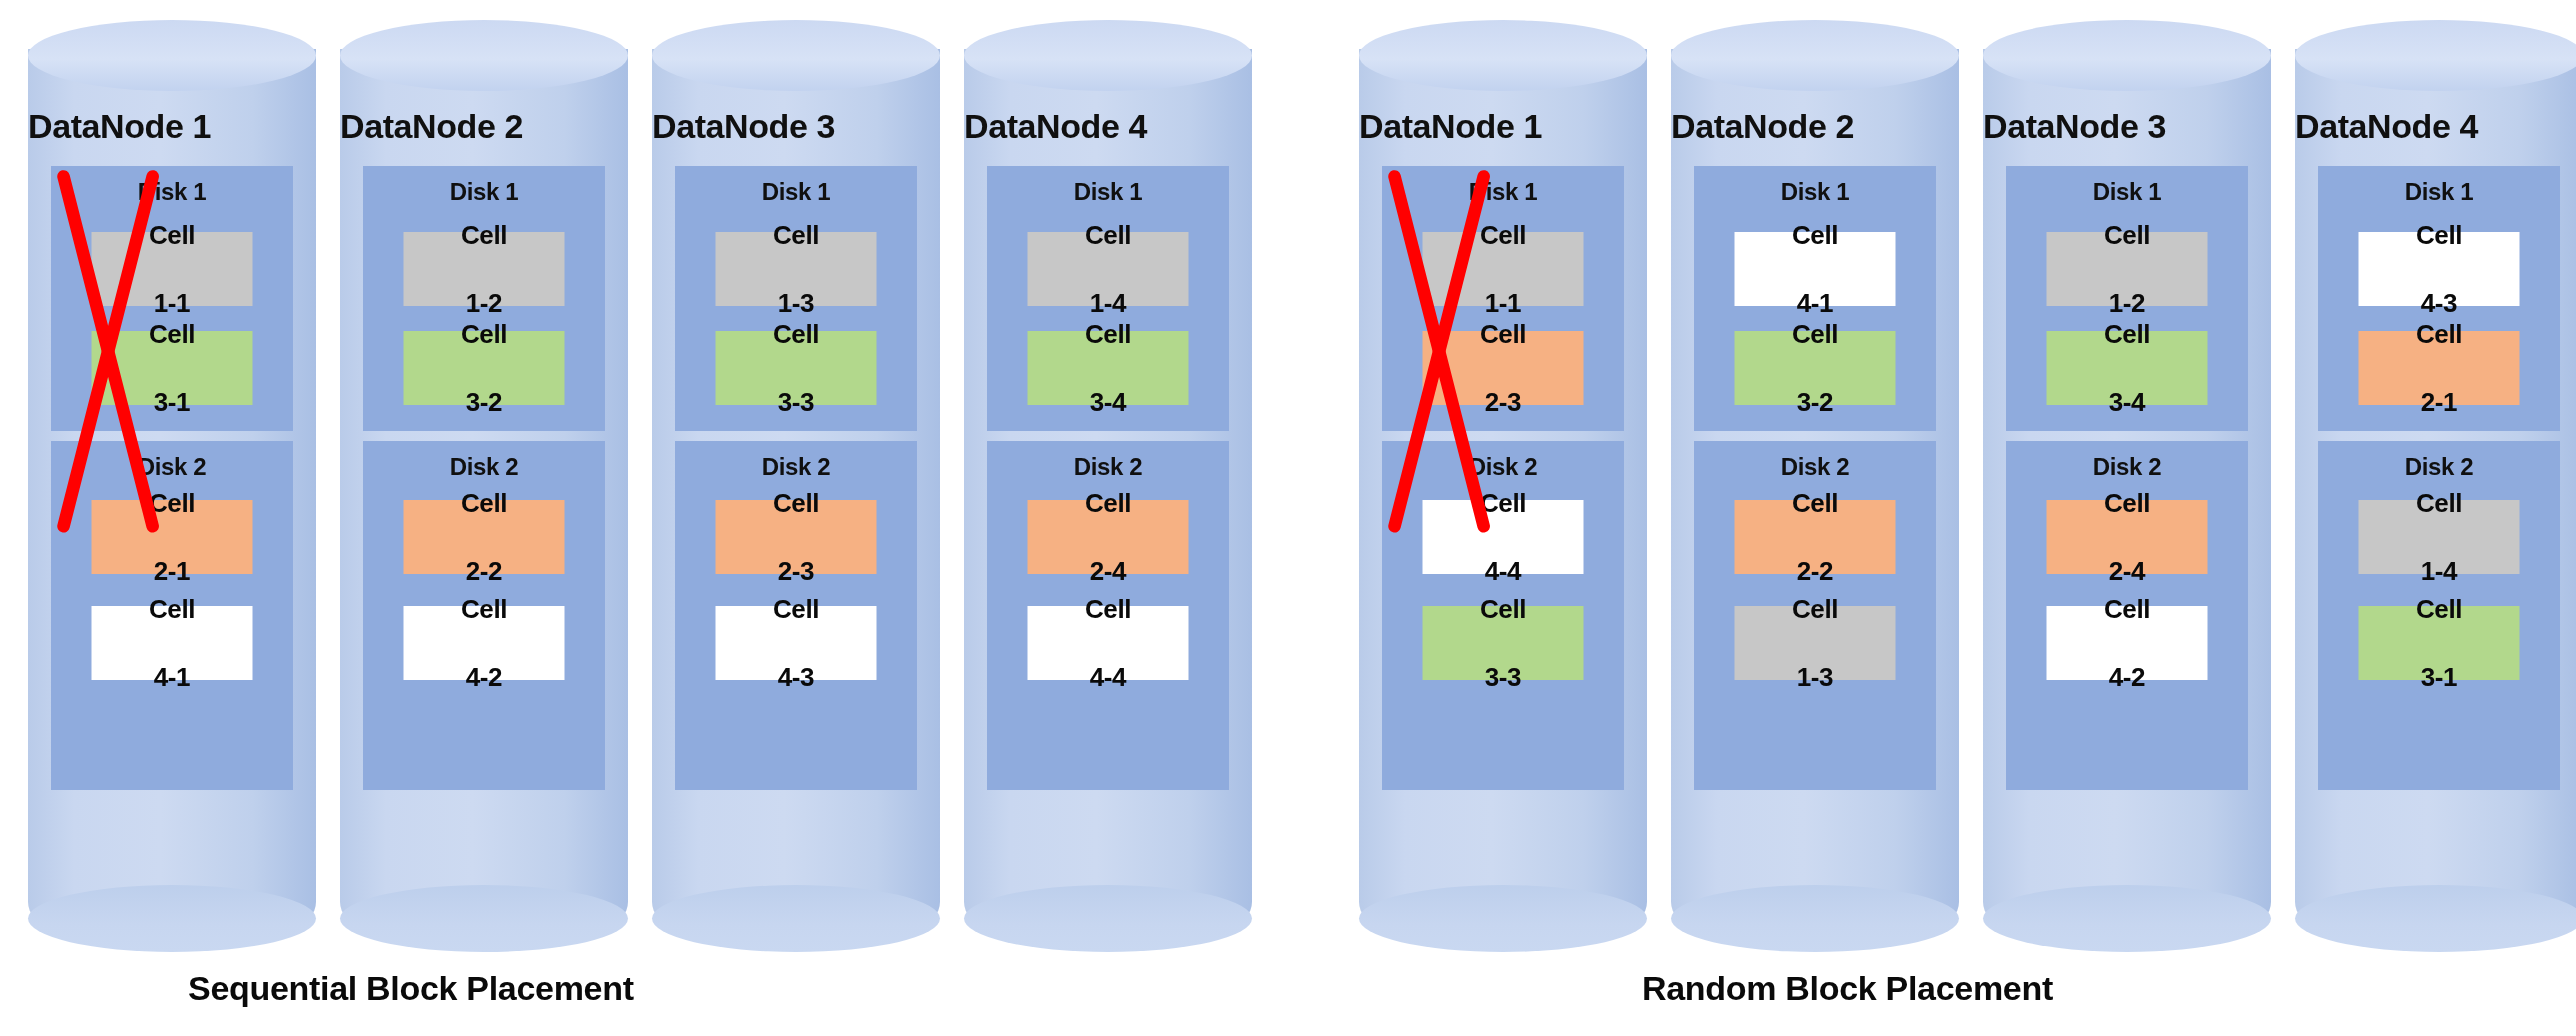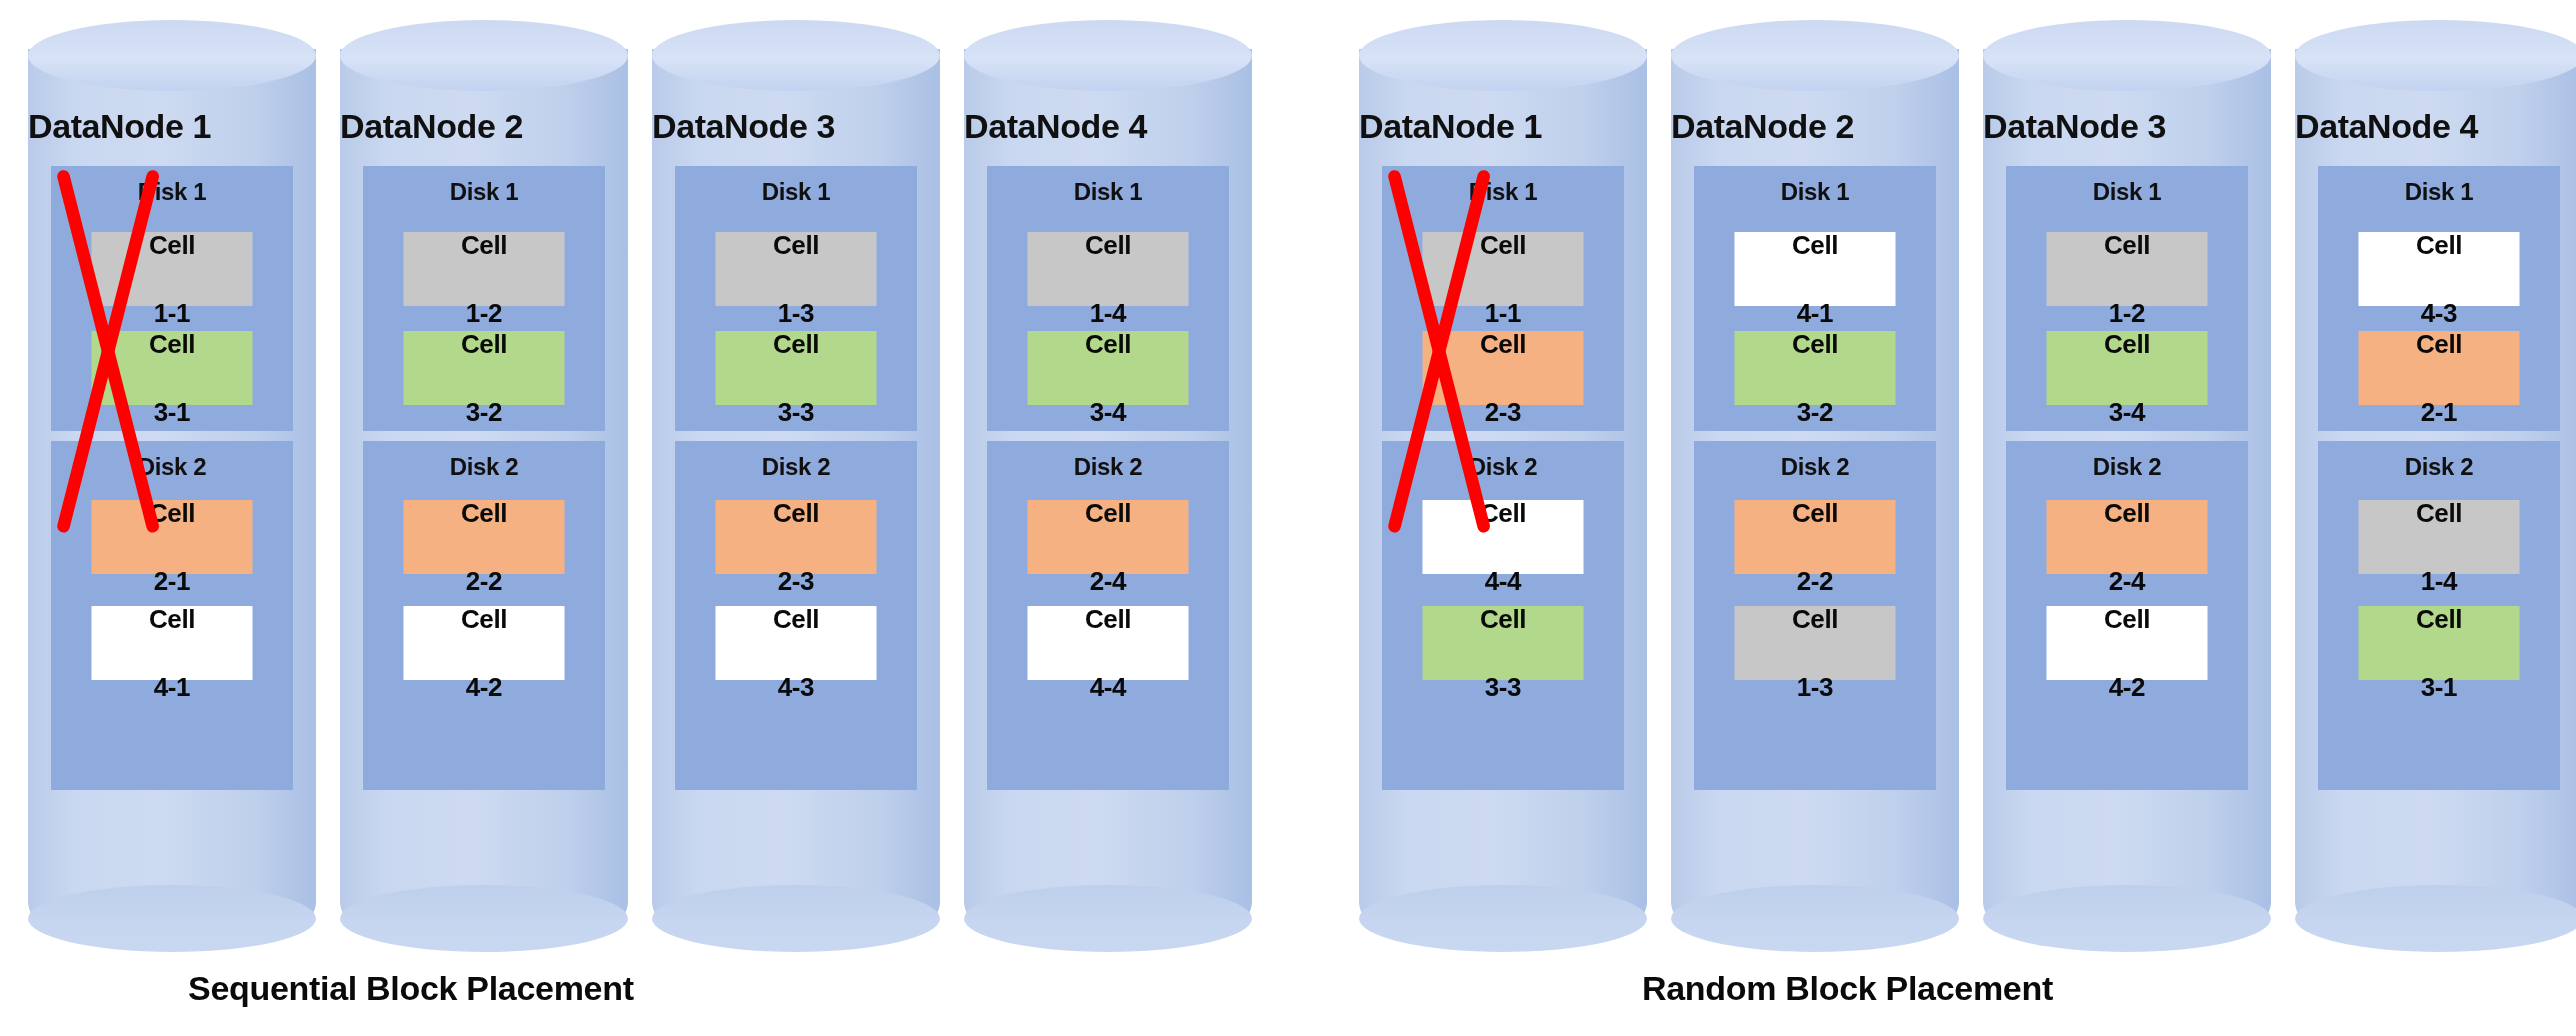--- a/index.html
+++ b/index.html
@@ -47,21 +47,21 @@
   }
   .disk-1{top:156px;height:265px;}
   .disk-2{top:431px;height:349px;}
   .disk-label{
     width:100%;text-align:center;font-size:24px;font-weight:bold;
     color:#101010;padding-top:11.8px;letter-spacing:-0.4px;
   }
   .cell{
     position:absolute;left:50%;transform:translateX(-50%);
     width:161px;height:74px;
-    display:flex;flex-direction:column;align-items:center;
+    display:flex;flex-direction:column;align-items:center;justify-content:center;
     font-size:26px;font-weight:bold;color:#0a0a0a;line-height:1.02;
     letter-spacing:-0.4px;
     gap:41px;
   }
   .cell span{display:block;}
   .cell-gray{background:#c7c7c7;}
   .cell-green{background:#aed581;background:#b2d88c;}
   .cell-orange{background:#f6b183;}
   .cell-white{background:#ffffff;}
   .disk-1 .cell.slot0{top:66px;}

